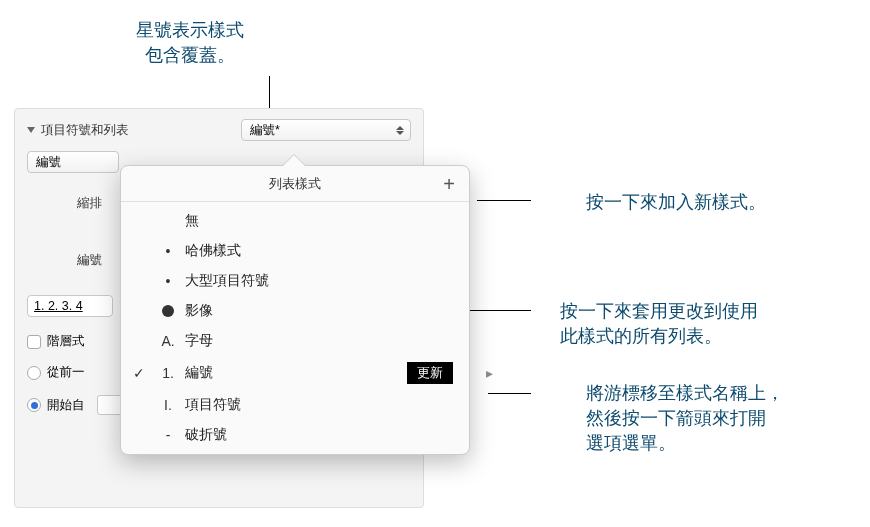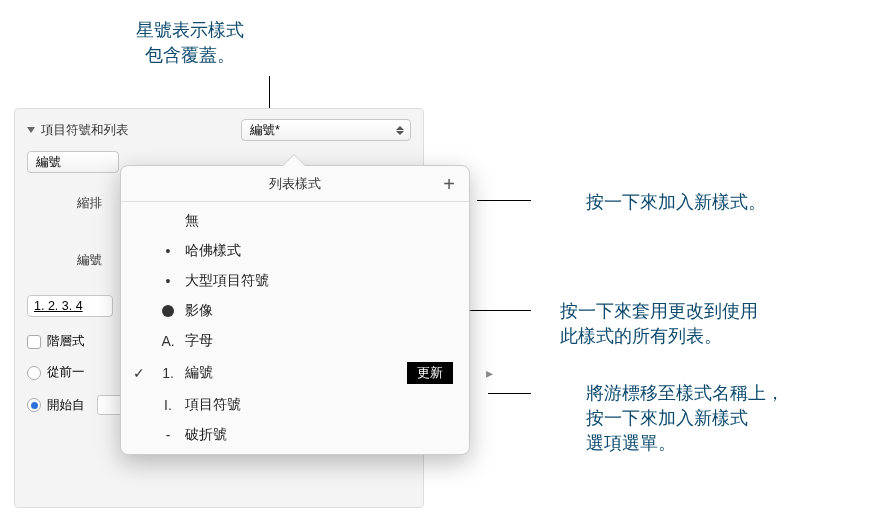--- a/index.html
+++ b/index.html
@@ -265,21 +265,21 @@
 
 <div class="callout" style="left:538px; top:190px;">按一下來加入新樣式。</div>
 <div class="callout-line" style="left:477px; top:200px; width:54px; height:1px;"></div>
 
 <div class="callout" style="left:512px; top:299px; white-space:pre;">按一下來套用更改到使用
 此樣式的所有列表。</div>
 <div class="callout-line" style="left:428px; top:310px; width:103px; height:1px;"></div>
 <div class="callout-line" style="left:428px; top:310px; width:1px; height:80px;"></div>
 
 <div class="callout" style="left:538px; top:381px; white-space:pre;">將游標移至樣式名稱上，
-按一下來加入新樣式
+然後按一下箭頭來打開
 選項選單。</div>
 <div class="callout-line" style="left:488px; top:393px; width:43px; height:1px;"></div>
 
 <div class="panel">
   <div class="section-header">
     <span class="disclosure"></span>
     <span class="section-title">項目符號和列表</span>
     <div class="style-select">
       <span>編號*</span>
       <span class="chevrons">

